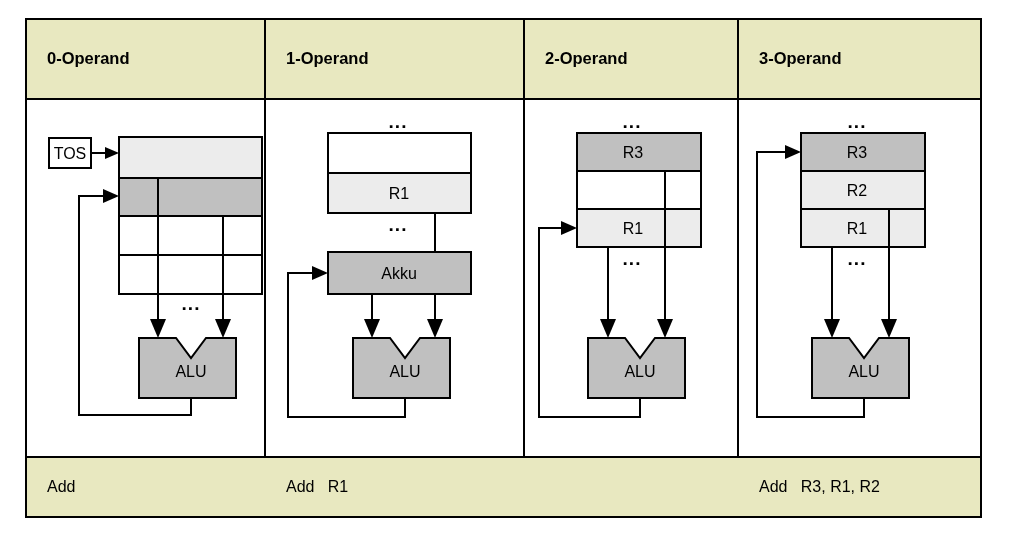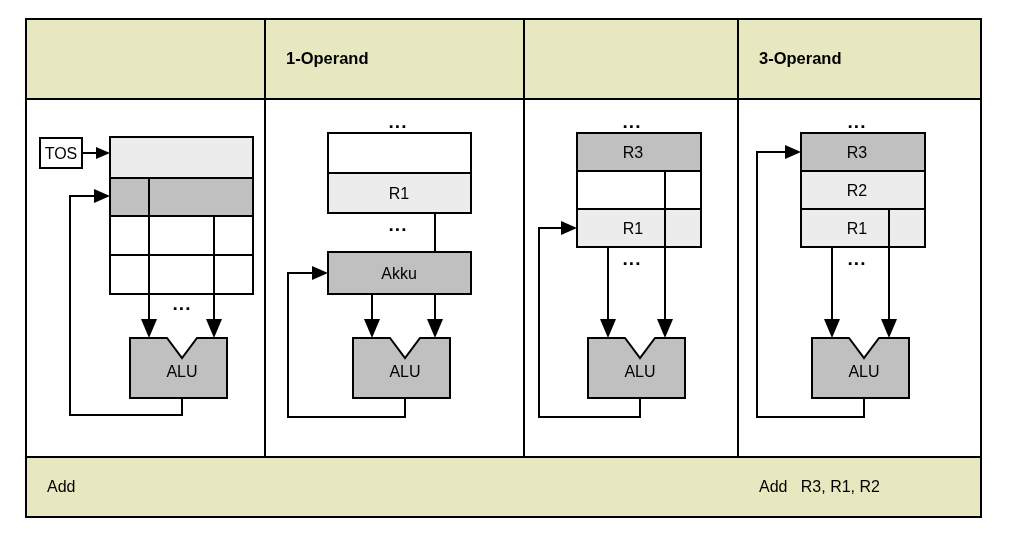--- a/index.html
+++ b/index.html
@@ -49,37 +49,42 @@
   .dots{font-family:"Liberation Sans",sans-serif;font-size:19px;font-weight:bold;fill:#000;letter-spacing:1px;}
 </style>
 </head>
 <body>
 
 <div id="diagram">
   <div class="table-frame">
 
     <div class="header-row">
       <div class="header-cell" style="left:0;width:237px;">
+        <span class="l1">0-Operand</span>
       </div>
       <div class="header-cell" style="left:239px;width:257px;justify-content:center;">
         <span class="l1">1-Operand</span>
+      </div>
+      <div class="header-cell" style="left:498px;width:212px;">
+        <span class="l1">2-Operand</span>
+        <span class="l2"></span>
       </div>
       <div class="header-cell" style="left:712px;width:219px;">
         <span class="l1">3-Operand</span>
         <span class="l2"></span>
       </div>
     </div>
 
     <div class="vdiv" style="left:237px;"></div>
     <div class="vdiv" style="left:496px;"></div>
     <div class="vdiv" style="left:710px;"></div>
 
     <div class="mid">
 
-      <div class="panel" style="left:3px;width:282px;">
+      <div class="panel" style="left:12px;width:282px;">
         <svg width="237" height="360" viewBox="0 0 237 360">
 
           <g>
             <rect x="80" y="37" width="143" height="41" fill="#ececec" stroke="#000" stroke-width="2"></rect>
             <rect x="80" y="78" width="143" height="38" fill="#c0c0c0" stroke="#000" stroke-width="2"></rect>
             <rect x="80" y="116" width="143" height="39" fill="#ffffff" stroke="#000" stroke-width="2"></rect>
             <rect x="80" y="155" width="143" height="39" fill="#ffffff" stroke="#000" stroke-width="2"></rect>
           </g>
 
           <g>
@@ -216,17 +221,18 @@
           <g>
             <path d="M125,298 L125,317 L18,317 L18,52 L46,52" fill="none" stroke="#000" stroke-width="2"></path>
             <polygon points="62,52 46,45 46,59" fill="#000"></polygon>
           </g>
         </svg>
       </div>
     </div>
 
     <div class="footer-row">
       <div class="footer-cell" style="left:0;width:237px;">Add</div>
+      <div class="footer-cell" style="left:239px;width:257px;">Add   R1</div>
       <div class="footer-cell" style="left:712px;width:241px;text-align:center;">Add   R3, R1, R2</div>
     </div>
 
   </div>
 </div>
 
 </body></html>

